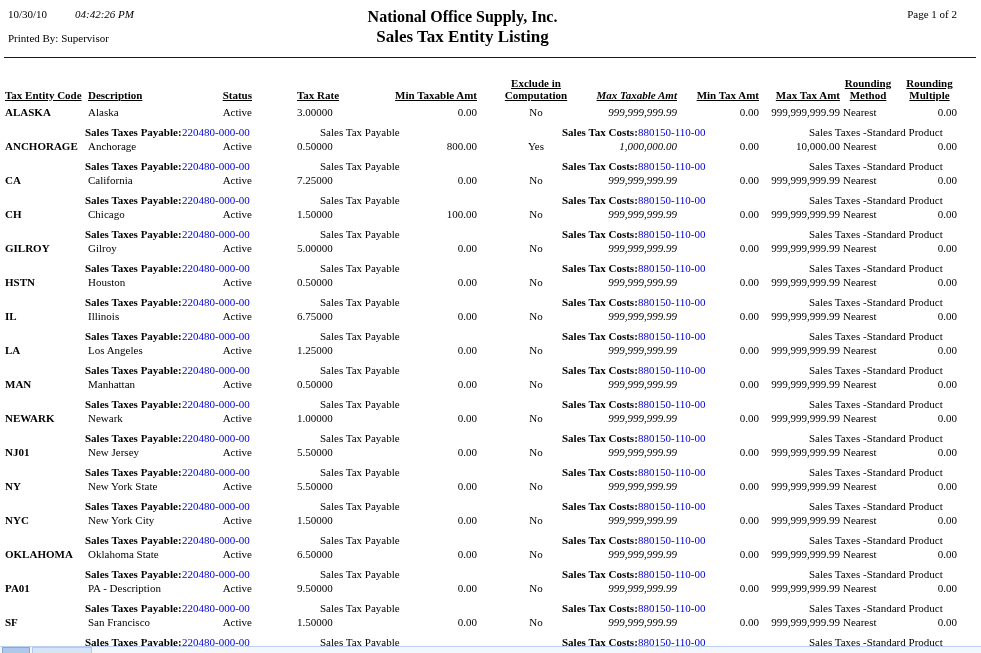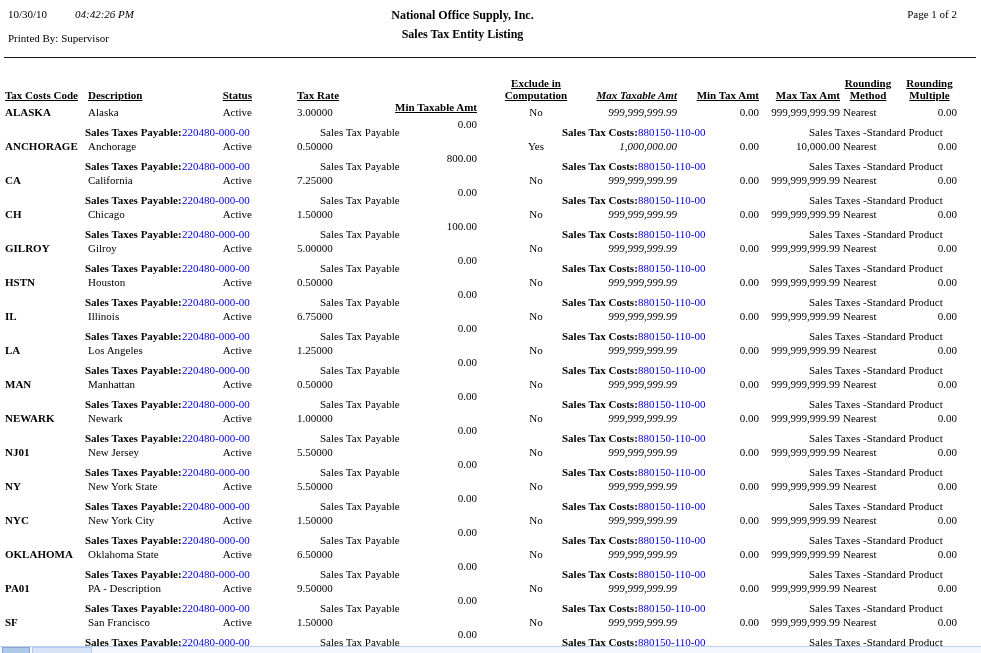--- a/index.html
+++ b/index.html
@@ -12,35 +12,35 @@
   .abs { position:absolute; white-space:nowrap; }
   .bold { font-weight:bold; }
   .link { color:#0000dd; cursor:pointer; }
 
   
   .report-date   { left:8px;  top:8px; }
   .report-time   { left:75px; top:8px;font-style:italic; }
   .printed-by    { left:8px;  top:32px; }
   .page-num      { left:883px; top:8px; width:74px; text-align:right; }
   .center-wrap   { left:0; width:925px; text-align:center; }
-  .company-name  { top:8px;  font-weight:bold; font-size:12px; }
-  .report-title  { top:27px; font-weight:bold; font-size:12px; }
+  .company-name  { top:8px;  font-weight:bold; font-size:16px; }
+  .report-title  { top:27px; font-weight:bold; font-size:17px; }
   .header-rule   { left:4px; top:57px; width:972px; height:0; border-top:1.5px solid #1a1a1a; }
 
   
   .col-head { position:absolute; white-space:nowrap; font-weight:bold; text-decoration:underline; line-height:12px; }
   .hy1 { top:77px; }
   .hy2 { top:89px; }
 
   
   .c1  { left:5px;   width:83px;  text-align:left;  }
   .c2  { left:88px;  width:130px; text-align:left;  }
   .c3  { left:186px; width:66px;  text-align:right; }
   .c4  { left:297px; width:60px;  text-align:left;  }
-  .c5  { left:390px; width:87px;  text-align:right;margin-top:12px; }
+  .c5  { left:390px; width:87px;  text-align:right; }
   .c6  { left:504px; width:64px;  text-align:center;}
   .c7  { left:585px; width:92px;  text-align:right;font-style:italic; }
   .c8  { left:690px; width:69px;  text-align:right; }
   .c9  { left:762px; width:78px;  text-align:right; }
   .c10 { left:843px; width:50px;  text-align:left;  }
   .c10h{ left:843px; width:50px;  text-align:center;}
   .c11 { left:902px; width:55px;  text-align:right; }
   .c11h{ left:902px; width:55px;  text-align:center;}
 
   
@@ -68,21 +68,21 @@
 <body>
 
 <div class="abs report-date">10/30/10</div>
 <div class="abs report-time">04:42:26 PM</div>
 <div class="abs printed-by">Printed By: Supervisor</div>
 <div class="abs page-num">Page 1 of 2</div>
 <div class="abs center-wrap company-name">National Office Supply, Inc.</div>
 <div class="abs center-wrap report-title">Sales Tax Entity Listing</div>
 <div class="abs header-rule"></div>
 
-<div class="col-head c1  hy2">Tax Costs Code</div>
+<div class="col-head c1  hy2">Tax Entity Code</div>
 <div class="col-head c2  hy2">Description</div>
 <div class="col-head c3  hy2">Status</div>
 <div class="col-head c4  hy2">Tax Rate</div>
 <div class="col-head c5  hy2">Min Taxable Amt</div>
 <div class="col-head c6  hy1">Exclude in</div>
 <div class="col-head c6  hy2">Computation</div>
 <div class="col-head c7  hy2">Max Taxable Amt</div>
 <div class="col-head c8  hy2">Min Tax Amt</div>
 <div class="col-head c9  hy2">Max Tax Amt</div>
 <div class="col-head c10h hy1">Rounding</div>

